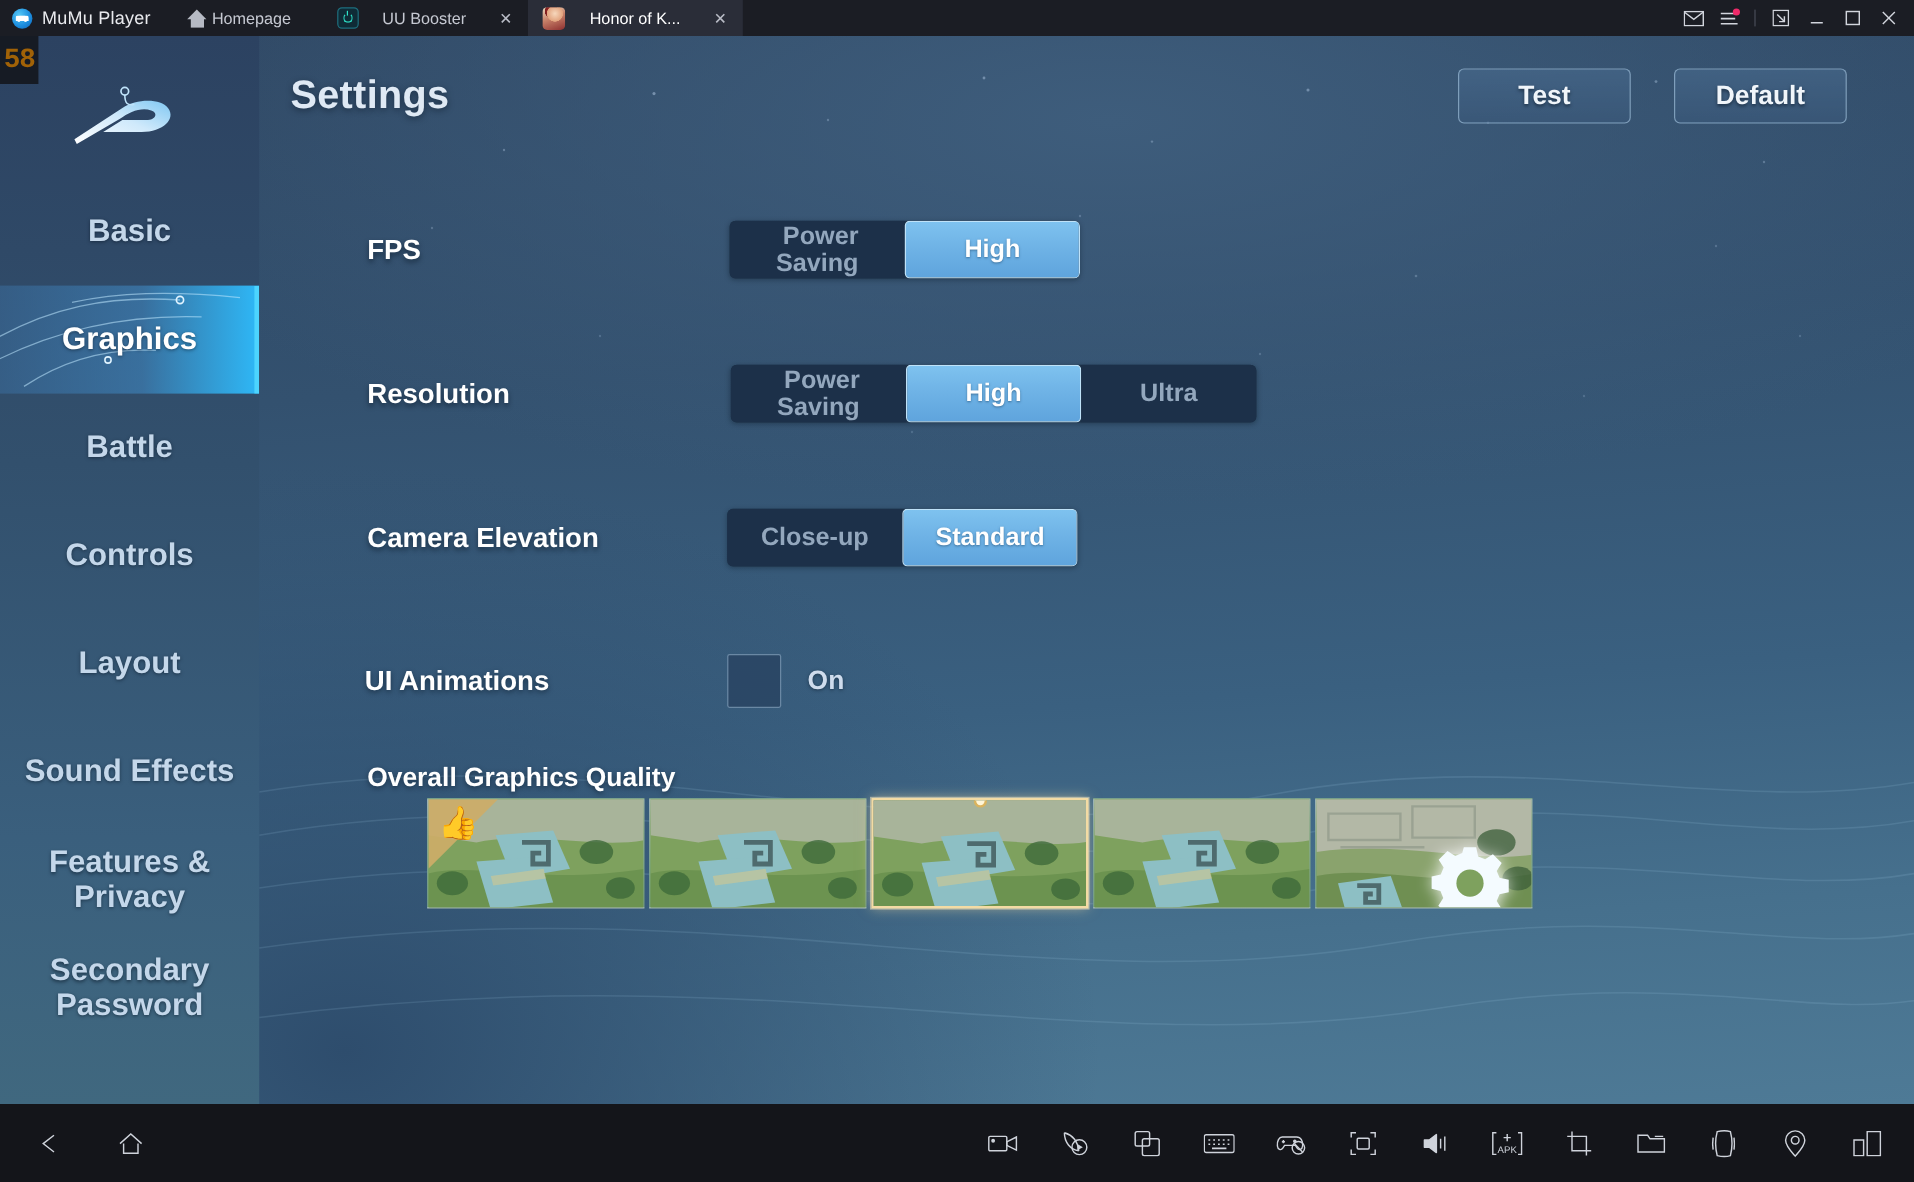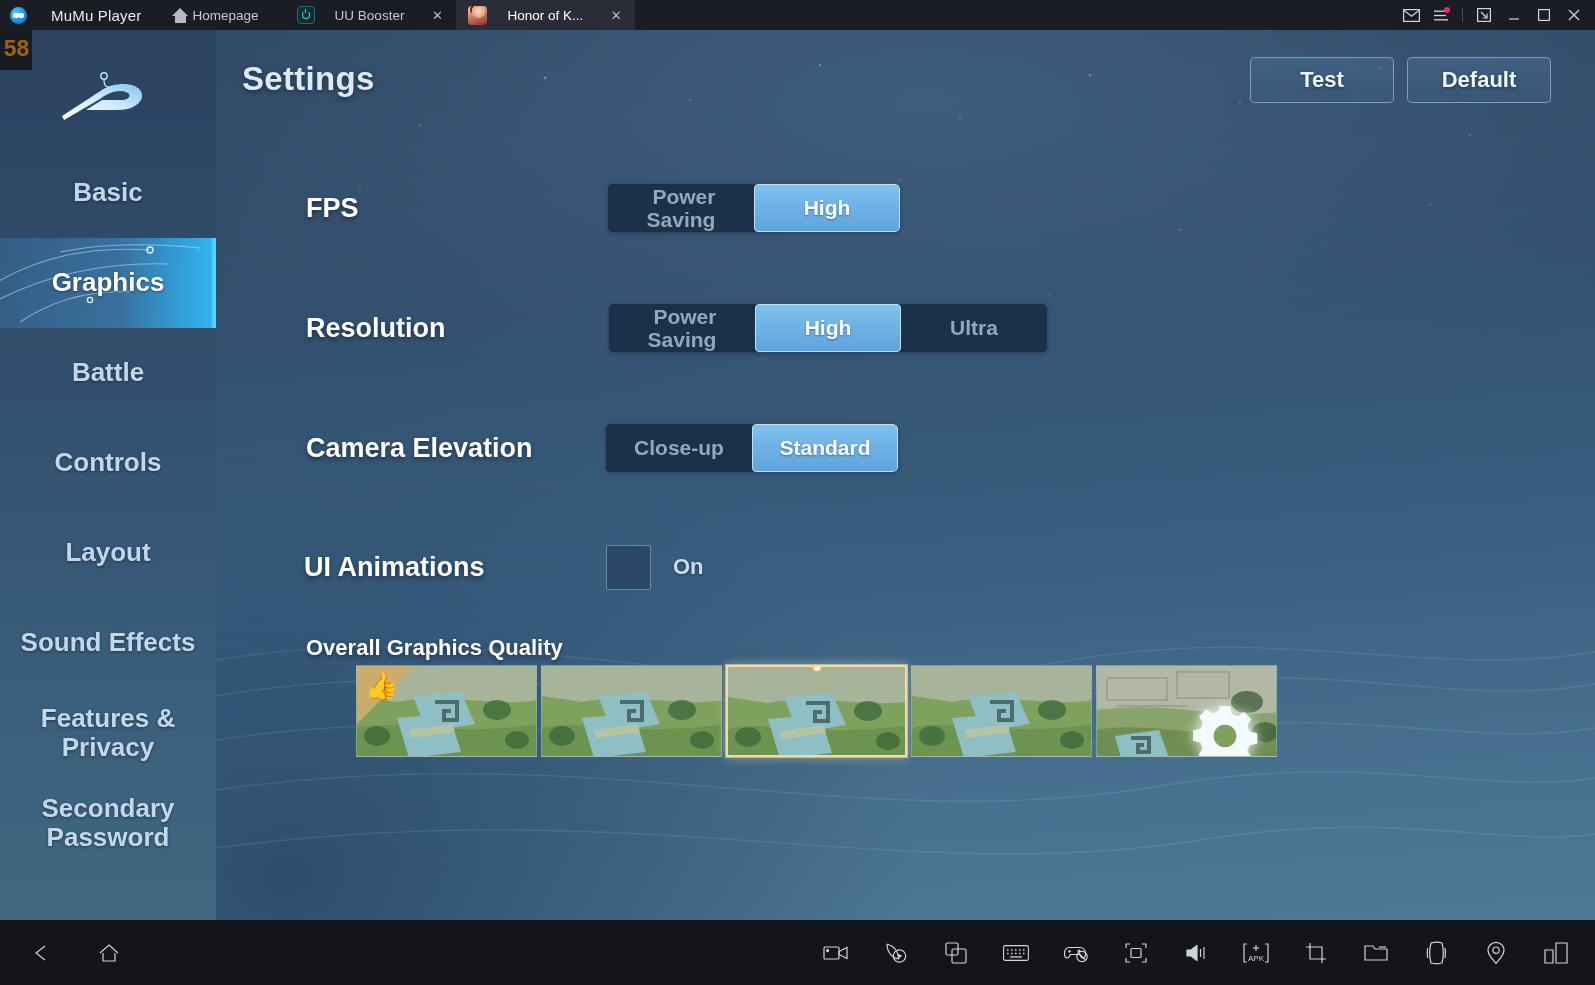--- a/index.html
+++ b/index.html
@@ -9,21 +9,21 @@
     background:#14151a;
     -webkit-font-smoothing:antialiased;
   }
   .app { position:relative; width:1595px; height:985px; }
 
   
   .titlebar{
     position:absolute; left:0; top:0; width:1595px; height:30px;
     background:#1b1d24; display:flex; align-items:stretch;
   }
-  .brand{ display:flex; align-items:center; gap:24px; padding:0 14px 0 10px; }
+  .brand{ display:flex; align-items:center; gap:8px; padding:0 14px 0 10px; }
   .brand-logo{
     width:17px; height:17px; border-radius:50%;
     background:radial-gradient(circle at 35% 32%, #56c8f5 0%, #1d8fe0 55%, #0d63b7 100%);
     position:relative; flex:none;
   }
   .brand-logo:after{
     content:""; position:absolute; left:3px; top:6px; width:11px; height:6px;
     border-radius:2px;
     background:
       radial-gradient(circle at 25% 0%, #fff 48%, transparent 50%),
@@ -131,34 +131,34 @@
   .sb-item.active .swoosh{ position:absolute; inset:0; pointer-events:none; }
   .sb-item span{ position:relative; z-index:2; }
 
   
   .content{ position:absolute; left:216px; top:0; right:0; height:890px; }
   .page-title{
     position:absolute; left:26px; top:30px;
     font-size:33px; font-weight:bold; color:#dfe9f4;
     text-shadow:0 2px 5px rgba(8,20,34,.5); letter-spacing:.3px;
   }
-  .hdr-buttons{ position:absolute; right:44px; top:27px; display:flex; gap:13px; }
+  .hdr-buttons{ position:absolute; right:56px; top:27px; display:flex; gap:36px; }
   .hdr-btn{
     width:144px; height:46px; border-radius:5px;
     border:1px solid rgba(168,200,226,.62);
     background:linear-gradient(180deg, rgba(72,106,141,.62) 0%, rgba(58,88,121,.7) 100%);
     color:#f0f5fa; font-size:22px; font-weight:bold;
     display:flex; align-items:center; justify-content:center; cursor:pointer;
     text-shadow:0 1px 3px rgba(8,20,34,.6);
   }
 
   .rows{ position:absolute; left:0; top:118px; width:100%; }
   .row{ position:relative; display:flex; align-items:center; }
   .row-label{
-    font-size:27px; font-weight:bold; color:#ffffff;
+    font-size:23px; font-weight:bold; color:#ffffff;
     text-shadow:0 2px 4px rgba(8,20,34,.55); white-space:nowrap;
   }
 
   
   .seg{
     display:flex; border-radius:5px; overflow:hidden;
     background:#1e3349; box-shadow:0 1px 4px rgba(6,16,28,.35);
   }
   .seg-opt{
     min-width:146px; height:48px; display:flex; align-items:center; justify-content:center;

